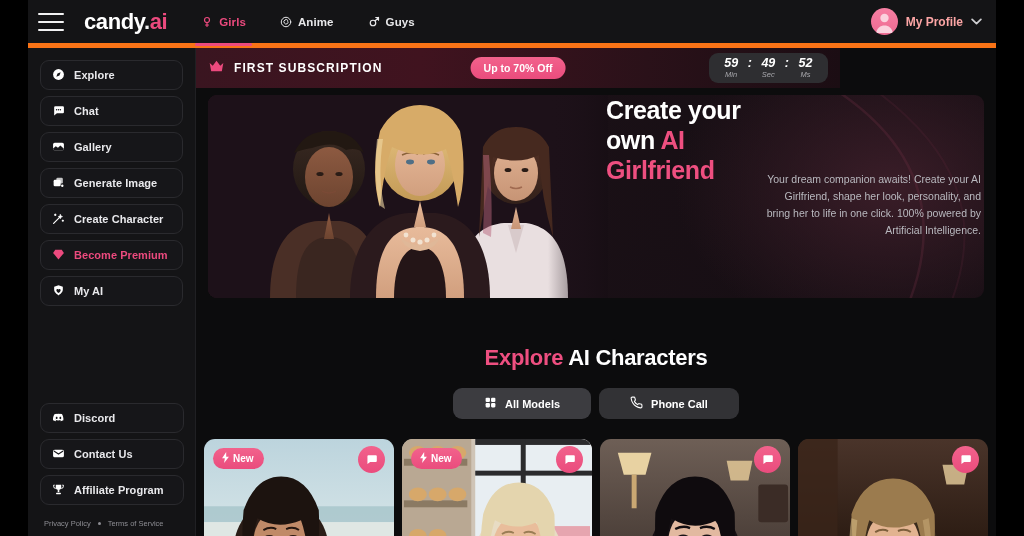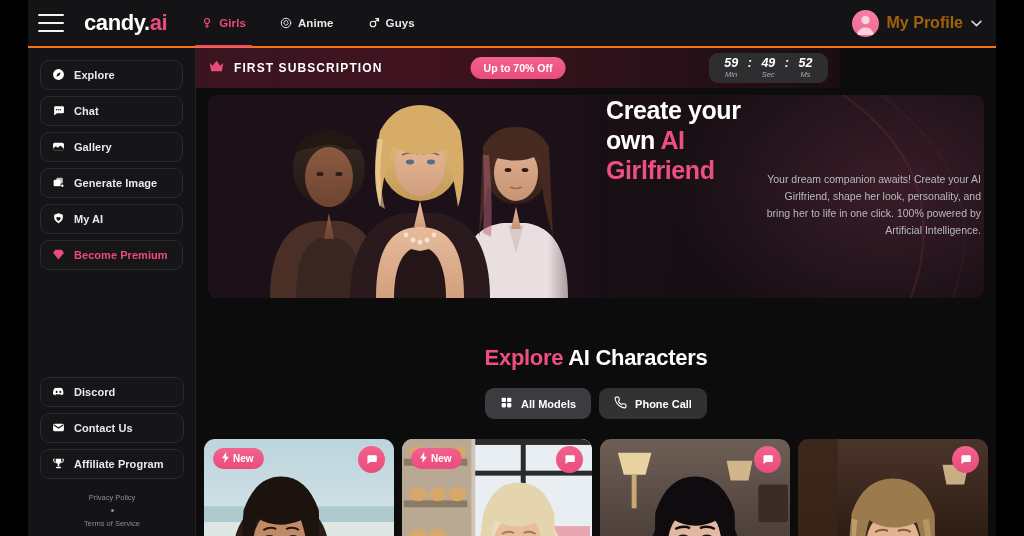--- a/index.html
+++ b/index.html
@@ -14,21 +14,21 @@
   
   .page {
     position:absolute; left:28px; top:0; width:968px; height:536px;
     background:#0c0c0d; overflow:hidden;
   }
 
   
   .topnav {
     position:absolute; left:0; top:0; width:968px; height:48px;
     background:#141416;
-    border-bottom:2px solid #f97316;
+    border-bottom:5px solid #f97316;
     display:flex; align-items:center;
   }
   .burger { width:26px; height:18px; margin-left:10px; display:flex;
             flex-direction:column; justify-content:space-between; cursor:pointer; }
   .burger i { display:block; height:2px; background:#f2f2f3; border-radius:2px; }
   .logo { margin-left:20px; font-size:22px; font-weight:700; letter-spacing:-0.4px; color:#fff; }
   .logo .dot { color:#f2f2f3; }
   .logo .ai { color:#ec4a7e; }
 
   .tabs { display:flex; align-items:flex-start; margin-left:28px; height:48px; gap:22px; }
@@ -50,42 +50,42 @@
     background:linear-gradient(180deg,#f05a86,#e8467a);
     color:#fff; font-size:11px; font-weight:700; letter-spacing:.2px;
     padding:7px 15px; border-radius:20px; border:none; cursor:pointer;
   }
   .profile { display:flex; align-items:center; gap:8px; cursor:pointer; }
   .avatar {
     width:27px; height:27px; border-radius:50%;
     background:linear-gradient(180deg,#f77fa3,#ee6a92);
     display:flex; align-items:flex-end; justify-content:center; overflow:hidden;
   }
-  .profile-name { font-size:16px; font-weight:700; color:#a16207; }
+  .profile-name { font-size:12px; font-weight:700; color:#fca5a5; }
   .chev { color:#cfcfd2; font-size:10px; }
 
   
   .sidebar {
     position:absolute; left:0; top:48px; width:168px; height:488px;
     background:#141416; border-right:1px solid #202023;
     padding:12px 12px 0 12px;
   }
   .side-item {
     display:flex; align-items:center; gap:9px;
     height:30px; margin-bottom:6px; padding:0 11px;
     border:1px solid #2a2a2e; border-radius:9px;
     background:#161619; color:#e9e9ec; font-size:11px; font-weight:600;
     cursor:pointer; letter-spacing:.05px;
   }
   .side-item svg { width:13px; height:13px; flex:none; }
   .side-item.premium { color:#ec4a7e; }
   .side-bottom { position:absolute; left:12px; bottom:0; width:144px; padding-bottom:8px; }
   .footer-links {
     display:flex; align-items:center; gap:7px; padding:8px 4px 0 4px;
-    font-size:7.5px; color:#8d8d93;flex-direction:column;
+    font-size:7.5px; color:#8d8d93;
   }
   .footer-links span { cursor:pointer; }
   .sep { width:3px; height:3px; border-radius:50%; background:#8d8d93; }
 
   
   .main { position:absolute; left:168px; top:48px; width:800px; height:488px;
           background:#0c0c0d; overflow:hidden; }
 
   
   .promo {
@@ -143,21 +143,21 @@
 
   
   .explore-title {
     margin-top:47px; text-align:center;
     font-size:22px; font-weight:700; color:#fff; letter-spacing:-.3px;
   }
   .explore-title .accent { color:#ee4f80; }
   .filters { display:flex; justify-content:center; gap:8px; margin-top:17px; }
   .filter {
     display:flex; align-items:center; gap:8px;
-    padding:8px 15px; border-radius:9px;
+    padding:8px 31px; border-radius:9px;
     font-size:11px; font-weight:700; color:#fff; cursor:pointer;
     background:#323235;
   }
   .filter.active { background:#3c3c40; }
   .filter svg { width:13px; height:13px; }
 
   
   .cards { display:flex; gap:8px; margin-top:20px; padding:0 8px; }
   .card {
     position:relative; width:192px; height:120px;
@@ -281,38 +281,48 @@
       <span>
         <svg viewBox="0 0 24 24" fill="#fff">
               <rect x="3" y="7" width="13" height="12" rx="2.5"></rect>
               <rect x="8" y="3" width="12" height="11" rx="2.5" opacity=".75"></rect>
               <circle cx="19" cy="18" r="2.2"></circle>
             </svg>
       </span>
       <span>Generate Image</span>
     </div>
 
+    <div class="side-item">
+      <span>
+        <svg viewBox="0 0 24 24" fill="none" stroke="#fff" stroke-width="2.2" stroke-linecap="round">
+              <path d="M3 21L14 10"></path>
+              <path d="M15.5 4.5l1.2 2.8 2.8 1.2-2.8 1.2-1.2 2.8-1.2-2.8L11.5 8.5l2.8-1.2z" fill="#fff" stroke-width="1"></path>
+              <path d="M6 4v2.5M4.7 5.2h2.6M20 15v2M19 16h2"></path>
+            </svg>
+      </span>
+      <span>Create Character</span>
+    </div>
+
+    <div class="side-item premium">
+      <span>
+        <svg viewBox="0 0 24 24" fill="#ec4a7e">
+              <path d="M6 3h12l4 6-10 12L2 9z"></path>
+            </svg>
+      </span>
+      <span>Become Premium</span>
+    </div>
 
     <div class="side-item">
       <span>
         <svg viewBox="0 0 24 24" fill="#fff">
               <path d="M12 21s-8-4.6-8-10.2V5l8-2.6L20 5v5.8C20 16.4 12 21 12 21z"></path>
               <path d="M12 16.5s-4-2.4-4-5a2.2 2.2 0 014-1.3 2.2 2.2 0 014 1.3c0 2.6-4 5-4 5z" fill="#161619"></path>
             </svg>
       </span>
       <span>My AI</span>
-    </div>
-
-    <div class="side-item premium">
-      <span>
-        <svg viewBox="0 0 24 24" fill="#ec4a7e">
-              <path d="M6 3h12l4 6-10 12L2 9z"></path>
-            </svg>
-      </span>
-      <span>Become Premium</span>
     </div>
 
     <div class="side-bottom">
       <div class="side-item">
         <span>
           <svg viewBox="0 0 24 24" fill="#fff">
                 <path d="M19.5 6.2A16 16 0 0015.8 5l-.3.6a12 12 0 00-7 0L8.2 5a16 16 0 00-3.7 1.2C2.2 10 1.6 13.6 1.9 17.2A16 16 0 006.8 19l1-1.6c-.6-.2-1.2-.5-1.7-.9l.4-.3a11 11 0 009.9 0l.4.3c-.5.4-1.1.7-1.7.9l1 1.6a16 16 0 004.9-1.8c.4-4.2-.6-7.8-2.5-11zM8.6 14.6c-1 0-1.7-.9-1.7-1.9s.8-1.9 1.7-1.9 1.8.9 1.7 1.9c0 1-.8 1.9-1.7 1.9zm6.8 0c-1 0-1.7-.9-1.7-1.9s.8-1.9 1.7-1.9 1.8.9 1.7 1.9c0 1-.7 1.9-1.7 1.9z"></path>
               </svg>
         </span>
         <span>Discord</span>

